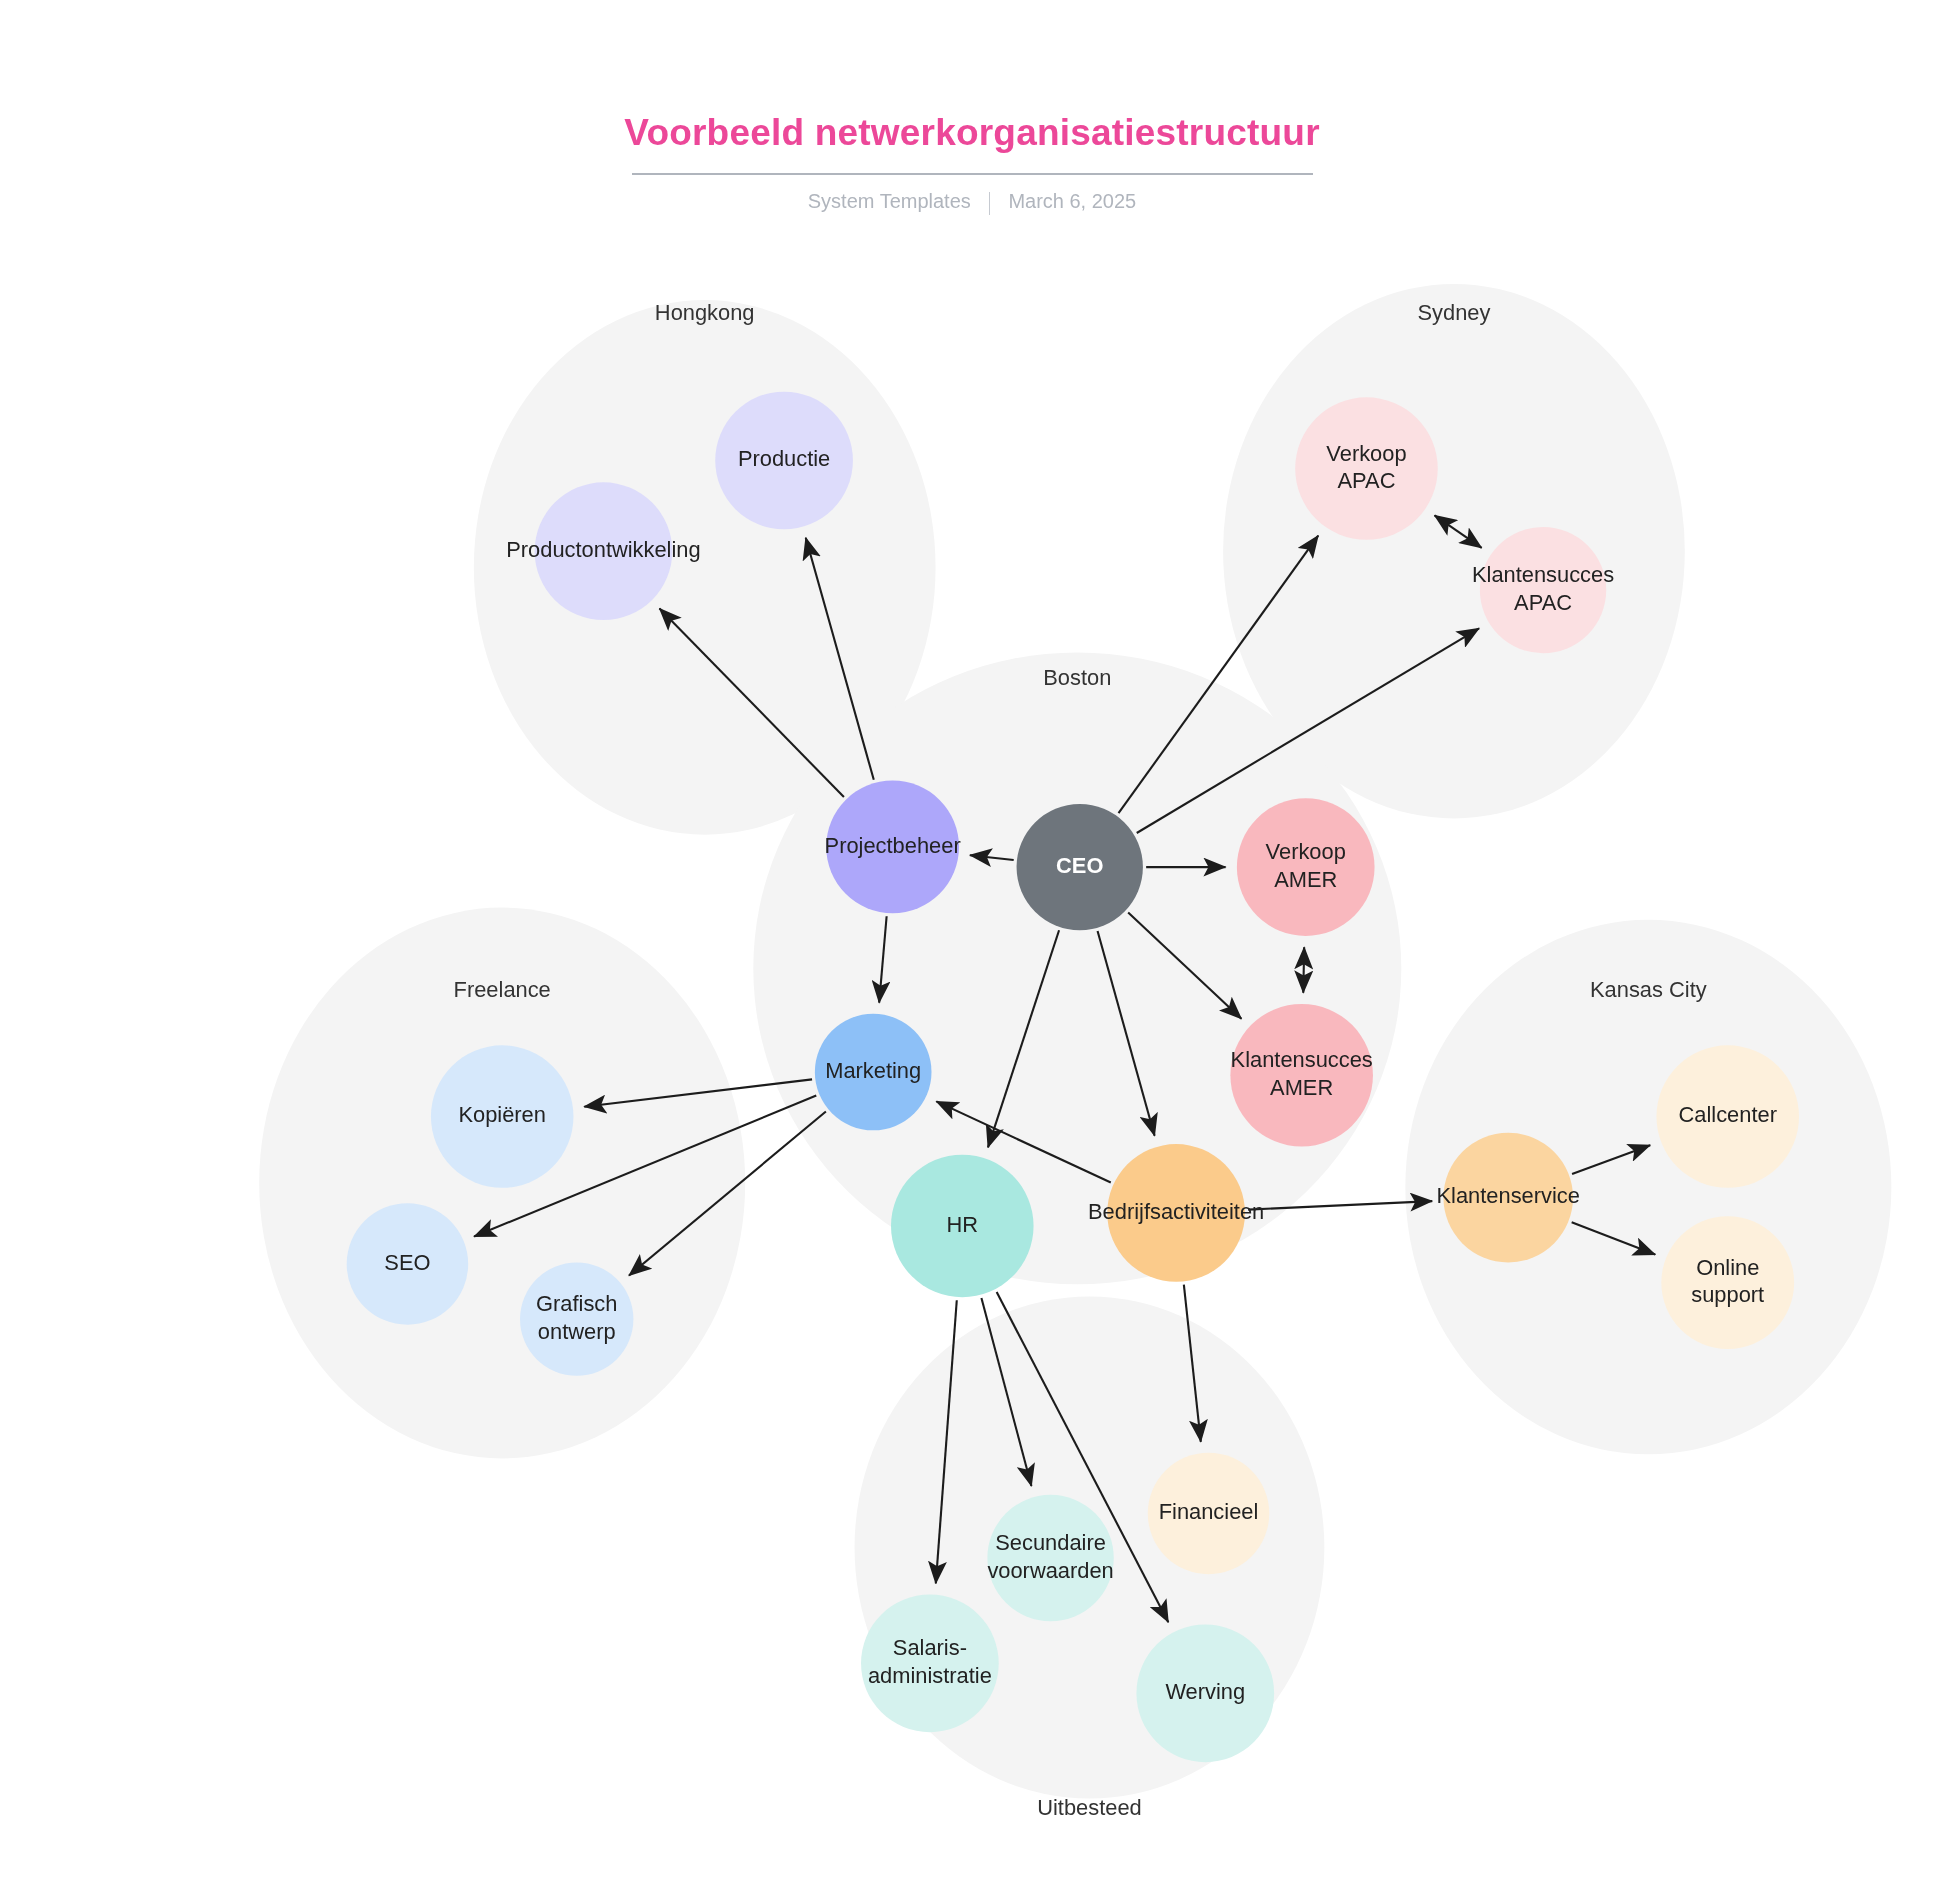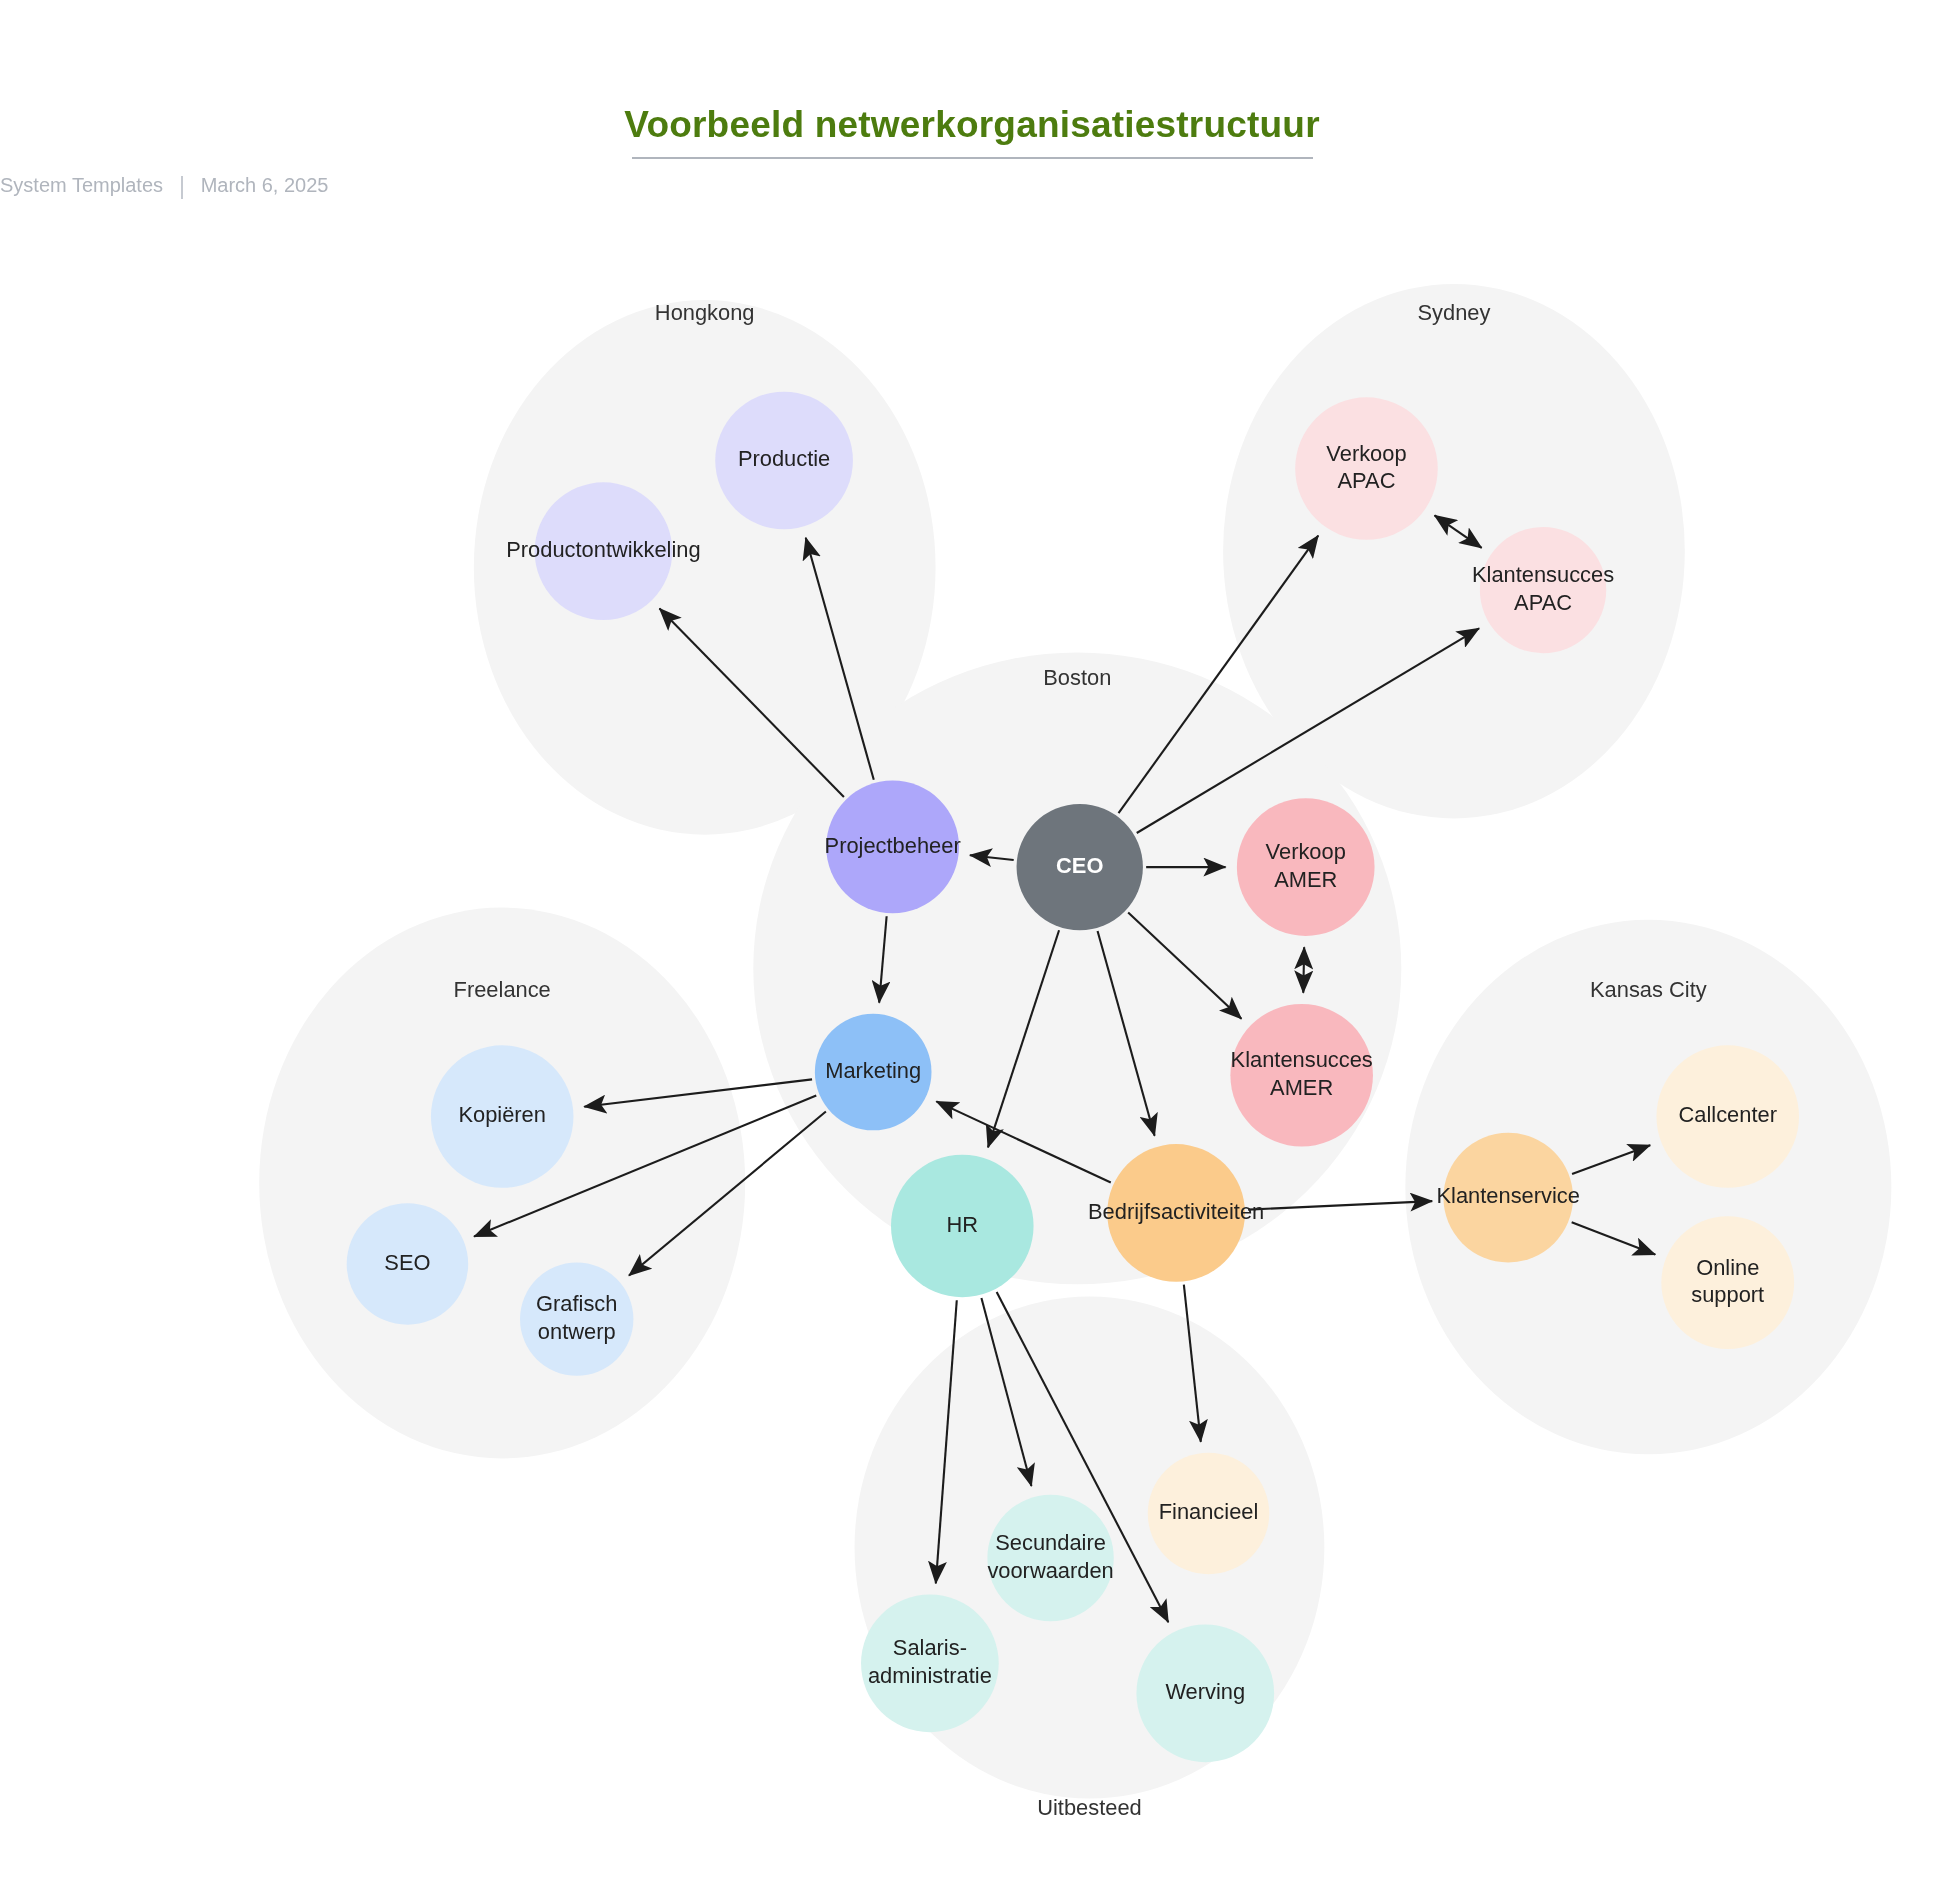--- a/index.html
+++ b/index.html
@@ -22,38 +22,38 @@
   .header {
     position: absolute;
     top: 105px;
     left: 0;
     width: 1944px;
     text-align: center;
   }
   .doc-title {
     font-size: 37px;
     font-weight: bold;
-    color: #4d7c0f;
+    color: #ec4899;
     letter-spacing: 0.2px;
     line-height: 1.1;
-    margin: 0;
+    margin: 8px;
     padding: 0 0 11.3px 0;
   }
   .title-rule {
     width: 681px;
     height: 2.4px;
     background: #b0b5bd;
     margin: 0 auto;
   }
   .sub-line {
     margin-top: 14.6px;
     font-size: 20px;
     color: #b0b5bd;
     display: flex;
-    justify-content: flex-start;
+    justify-content: center;
     align-items: center;
     gap: 0;
   }
   .sub-sep {
     display: inline-block;
     width: 1.6px;
     height: 23px;
     background: #c6cad1;
     margin: 0 18px;
     position: relative;

